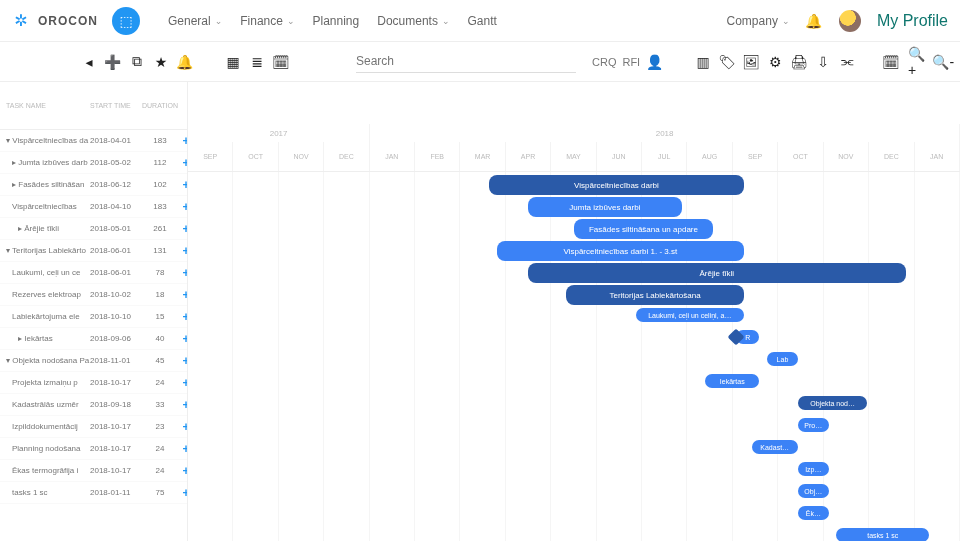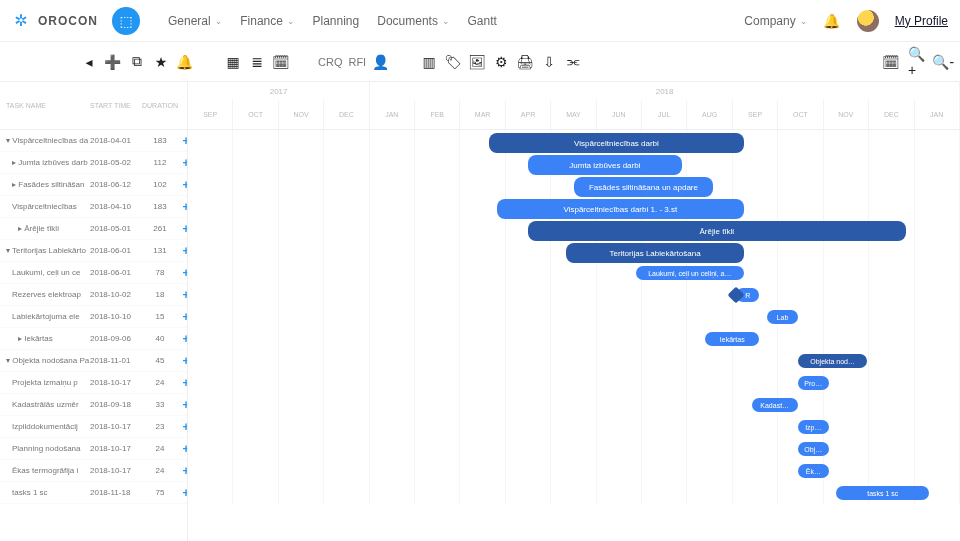--- a/index.html
+++ b/index.html
@@ -8,43 +8,43 @@
 .logo-wrap { display: flex; align-items: center; gap: 8px; }
 .logo-icon { width: 18px; height: 18px; display: flex; align-items: center; justify-content: center; color: #2196F3; font-size: 16px; }
 .logo-text { font-weight: 700; font-size: 12px; letter-spacing: 1px; color: #555; }
 .logo-badge { width: 28px; height: 28px; border-radius: 50%; background: #2196F3; display: flex; align-items: center; justify-content: center; color: #fff; font-size: 14px; margin-left: 6px; }
 .main-nav { display: flex; gap: 18px; margin-left: 28px; }
 .main-nav-item { display: flex; align-items: center; gap: 4px; font-size: 12px; color: #666; cursor: pointer; }
 .chev { font-size: 9px; color: #999; }
 .header-right { margin-left: auto; display: flex; align-items: center; gap: 16px; }
 .bell { font-size: 14px; color: #444; }
 .avatar { width: 22px; height: 22px; border-radius: 50%; background: radial-gradient(circle at 40% 35%, #ffd54f 40%, #8d6e63 42%); }
-.profile-label { font-size: 12px; color: #0f172a; text-decoration: underline; }
+.profile-label { font-size: 16px; color: #0f766e; }
 .toolbar { display: flex; align-items: center; height: 40px; padding: 0 8px 0 80px; border-bottom: 1px solid #eee; gap: 6px; }
 .tool-group { display: flex; align-items: center; gap: 6px; }
 .tool-btn { width: 18px; height: 18px; display: flex; align-items: center; justify-content: center; color: #222; font-size: 14px; cursor: pointer; }
 .tool-sep { width: 18px; }
 .search-wrap { margin-left: 60px; display: flex; flex-direction: column; }
 .search-input { border: none; border-bottom: 1px solid #ddd; font-size: 12px; color: #999; width: 220px; padding: 4px 0; outline: none; }
-.mid-tools { margin-left: 22px; display: flex; align-items: center; gap: 6px; font-size: 11px; color: #555; }
+.mid-tools { margin-left: 10px; display: flex; align-items: center; gap: 6px; font-size: 11px; color: #555; }
 .mid-label { font-size: 11px; color: #777; }
 .right-tools { margin-left: auto; display: flex; align-items: center; gap: 8px; }
 .content { display: flex; height: calc(100% - 82px); }
 .task-panel { width: 188px; border-right: 1px solid #eee; overflow: hidden; }
 .task-header { display: grid; grid-template-columns: 84px 52px 36px 16px; height: 48px; align-items: center; padding: 0 0 0 6px; border-bottom: 1px solid #eee; }
 .task-header span { font-size: 7px; color: #bbb; text-transform: uppercase; }
 .task-rows { }
 .task-row { display: grid; grid-template-columns: 84px 52px 36px 16px; height: 22px; align-items: center; padding-left: 6px; font-size: 8px; color: #777; border-bottom: 1px solid #f9f9f9; }
 .task-row .name { white-space: nowrap; overflow: hidden; text-overflow: ellipsis; }
 .task-row .name.indent-1 { padding-left: 6px; }
 .task-row .name.indent-2 { padding-left: 12px; }
 .task-row .start { font-size: 8px; }
 .task-row .dur { text-align: center; }
 .add-btn { color: #2196F3; font-weight: bold; font-size: 12px; cursor: pointer; text-align:center; }
-.gantt-panel { flex: 1; overflow: hidden; position: relative; }
+.gantt-panel { flex: 1; overflow: hidden; position: relative; margin-top: 42px; }
 .gantt-header { height: 48px; display: flex; flex-direction: column; border-bottom: 1px solid #eee; }
 .year-row { height: 18px; display: flex; }
 .year-cell { flex: 1; text-align: center; font-size: 8px; color: #bbb; border-right: 1px solid #f3f3f3; display:flex; align-items:center; justify-content:center; }
 .month-row { flex: 1; display: flex; }
 .month-cell { flex: 1; display: flex; align-items: center; justify-content: center; font-size: 7px; color: #bbb; border-right: 1px solid #f3f3f3; text-transform:uppercase; }
 .gantt-body { position: relative; }
 .gantt-grid { position: absolute; inset: 0; display: flex; pointer-events: none; }
 .gantt-grid .gcol { flex: 1; border-right: 1px solid #f5f5f5; }
 .gantt-rows { position: relative; }
 .gantt-row { height: 22px; position: relative; }
@@ -98,20 +98,23 @@
     <span class="tool-btn">◂</span>
     <span class="tool-btn">➕</span>
     <span class="tool-btn">⧉</span>
     <span class="tool-btn">★</span>
     <span class="tool-btn">🔔</span>
     <span class="tool-sep"></span>
     <span class="tool-btn">▦</span>
     <span class="tool-btn">≣</span>
     <span class="tool-btn">🗓</span>
   </div>
+  <div class="search-wrap">
+    <input class="search-input" placeholder="Search" style="">
+  </div>
   <div class="mid-tools">
     <span class="mid-label">CRQ</span>
     <span class="mid-label">RFI</span>
     <span class="tool-btn">👤</span>
     <span class="tool-sep"></span>
     <span class="tool-btn">▥</span>
     <span class="tool-btn">🏷</span>
     <span class="tool-btn">🖼</span>
     <span class="tool-btn">⚙</span>
     <span class="tool-btn">🖨</span>
@@ -225,21 +228,21 @@
           <span class="add-btn">+</span>
         </div>
         <div class="task-row">
           <span class="name indent-1">Ēkas termogrāfija i</span>
           <span class="start">2018-10-17</span>
           <span class="dur">24</span>
           <span class="add-btn">+</span>
         </div>
         <div class="task-row">
           <span class="name indent-1">tasks 1 sc</span>
-          <span class="start">2018-11-18</span>
+          <span class="start">2018-01-11</span>
           <span class="dur">75</span>
           <span class="add-btn">+</span>
         </div>
       </div>
   </div>
   <div class="gantt-panel">
     <div class="gantt-header">
       <div class="year-row" id="year-row">
           <div class="year-cell" style="flex: 4 1 0%;">2017</div>
           <div class="year-cell" style="flex: 13 1 0%;">2018</div>

